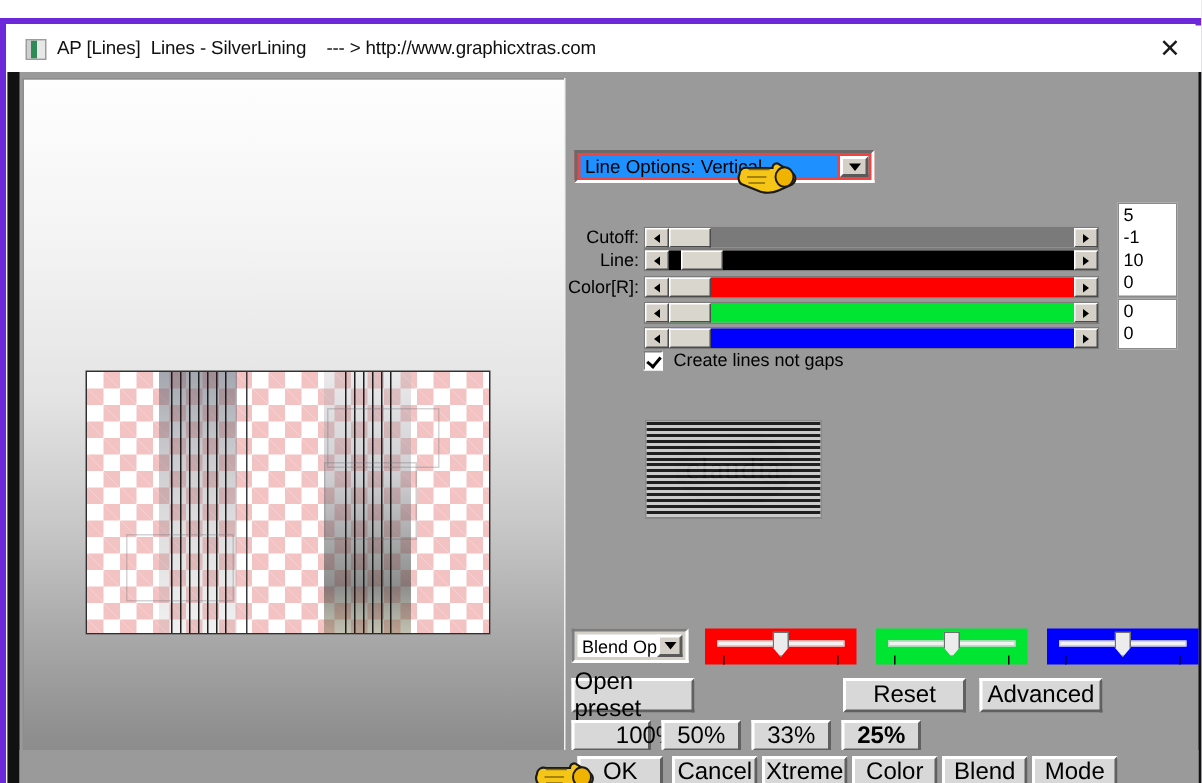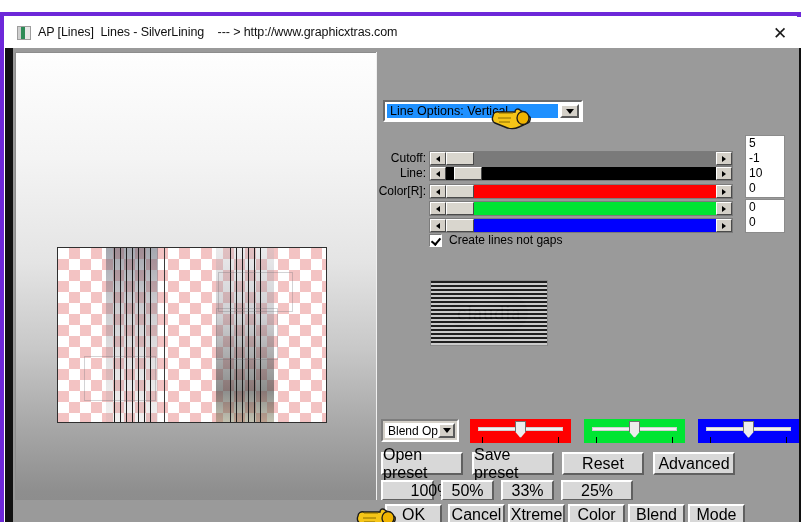--- a/index.html
+++ b/index.html
@@ -187,21 +187,21 @@
   .tri-down {
     width: 0; height: 0;
     border-left: 4px solid transparent;
     border-right: 4px solid transparent;
     border-top: 5px solid #000;
   }
 
   #combo-line-options {
     left: 7px; top: 48px;
     width: 200px; height: 22px;
-    background: #ffffff;
+    background: #ef4444;
     border-color: #6a6a6a #ffffff #ffffff #6a6a6a;
   }
   #combo-line-options .combo-field {
     background: #1e90ff;
     left: 2px; right: 23px;
     color: #000;
   }
 
   #combo-blend {
     left: 5px; top: 367px;
@@ -648,28 +648,27 @@
           <div class="rgb-tick" style="left:88px;"></div>
         </div>
         <div class="rgb-slider" style="left:322px; width:101px; background:#0000ff;">
           <div class="rgb-track"></div>
           <div class="rgb-thumb" style="left:45px;"></div>
           <div class="rgb-tick" style="left:12px;"></div>
           <div class="rgb-tick" style="left:88px;"></div>
         </div>
 
         <div class="btn" style="left:5px; top:400px; width:82px; height:23px;">Open preset</div>
-        <div class="btn" style="left:96px; top:400px; width:82px; height:23px;">Save preset</div>
         <div class="btn" style="left:186px; top:400px; width:82px; height:23px;">Reset</div>
         <div class="btn" style="left:277px; top:400px; width:82px; height:23px;">Advanced</div>
 
         <div class="btn" style="left:5px; top:428px; width:53px; height:21px;padding-left:47px;">100%</div>
         <div class="btn" style="left:65px; top:428px; width:53px; height:21px;">50%</div>
         <div class="btn" style="left:125px; top:428px; width:53px; height:21px;">33%</div>
-        <div class="btn" style="left:185px; top:428px; width:72px; height:21px;">25%</div>
+        <div class="btn" style="left:185px; top:428px; width:53px; height:21px;font-weight:bold;">25%</div>
 
         <div class="stepper">
           <div class="step-btn">+</div>
           <div class="step-val">33%</div>
           <div class="step-btn">–</div>
         </div>
 
         <div class="blue-bar"></div>
       </div>
 

